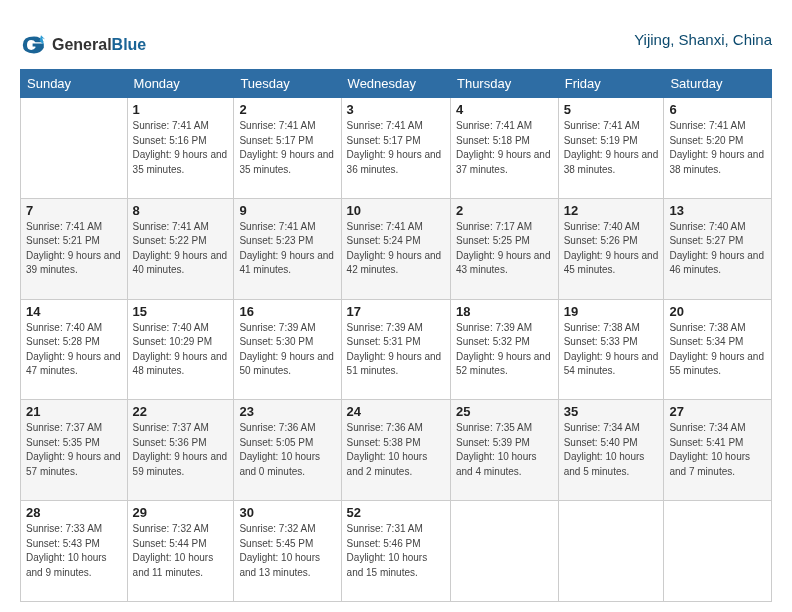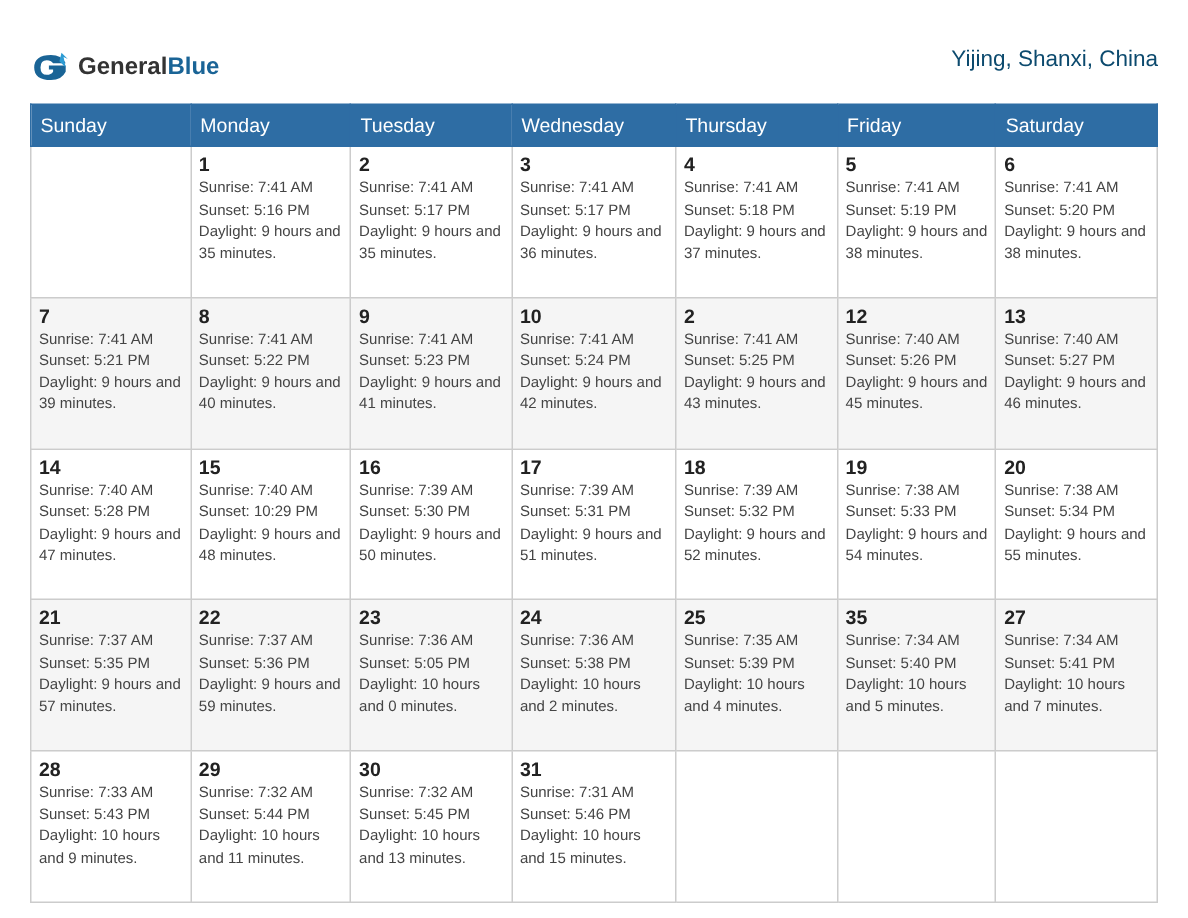--- a/index.html
+++ b/index.html
@@ -190,21 +190,21 @@
           </td>
           <td>
             <div class="day-number">10</div>
             <div class="day-info">Sunrise: 7:41 AM
 Sunset: 5:24 PM
 Daylight: 9 hours
 and 42 minutes.</div>
           </td>
           <td>
             <div class="day-number">2</div>
-            <div class="day-info">Sunrise: 7:41 AM
+            <div class="day-info">Sunrise: 7:17 AM
 Sunset: 5:25 PM
 Daylight: 9 hours
 and 43 minutes.</div>
           </td>
           <td>
             <div class="day-number">12</div>
             <div class="day-info">Sunrise: 7:40 AM
 Sunset: 5:26 PM
 Daylight: 9 hours
 and 45 minutes.</div>
@@ -335,21 +335,21 @@
 and 11 minutes.</div>
           </td>
           <td>
             <div class="day-number">30</div>
             <div class="day-info">Sunrise: 7:32 AM
 Sunset: 5:45 PM
 Daylight: 10 hours
 and 13 minutes.</div>
           </td>
           <td>
-            <div class="day-number">31</div>
+            <div class="day-number">52</div>
             <div class="day-info">Sunrise: 7:31 AM
 Sunset: 5:46 PM
 Daylight: 10 hours
 and 15 minutes.</div>
           </td>
           <td class="empty-cell"></td>
           <td class="empty-cell"></td>
           <td class="empty-cell"></td>
         </tr>
       </tbody>

